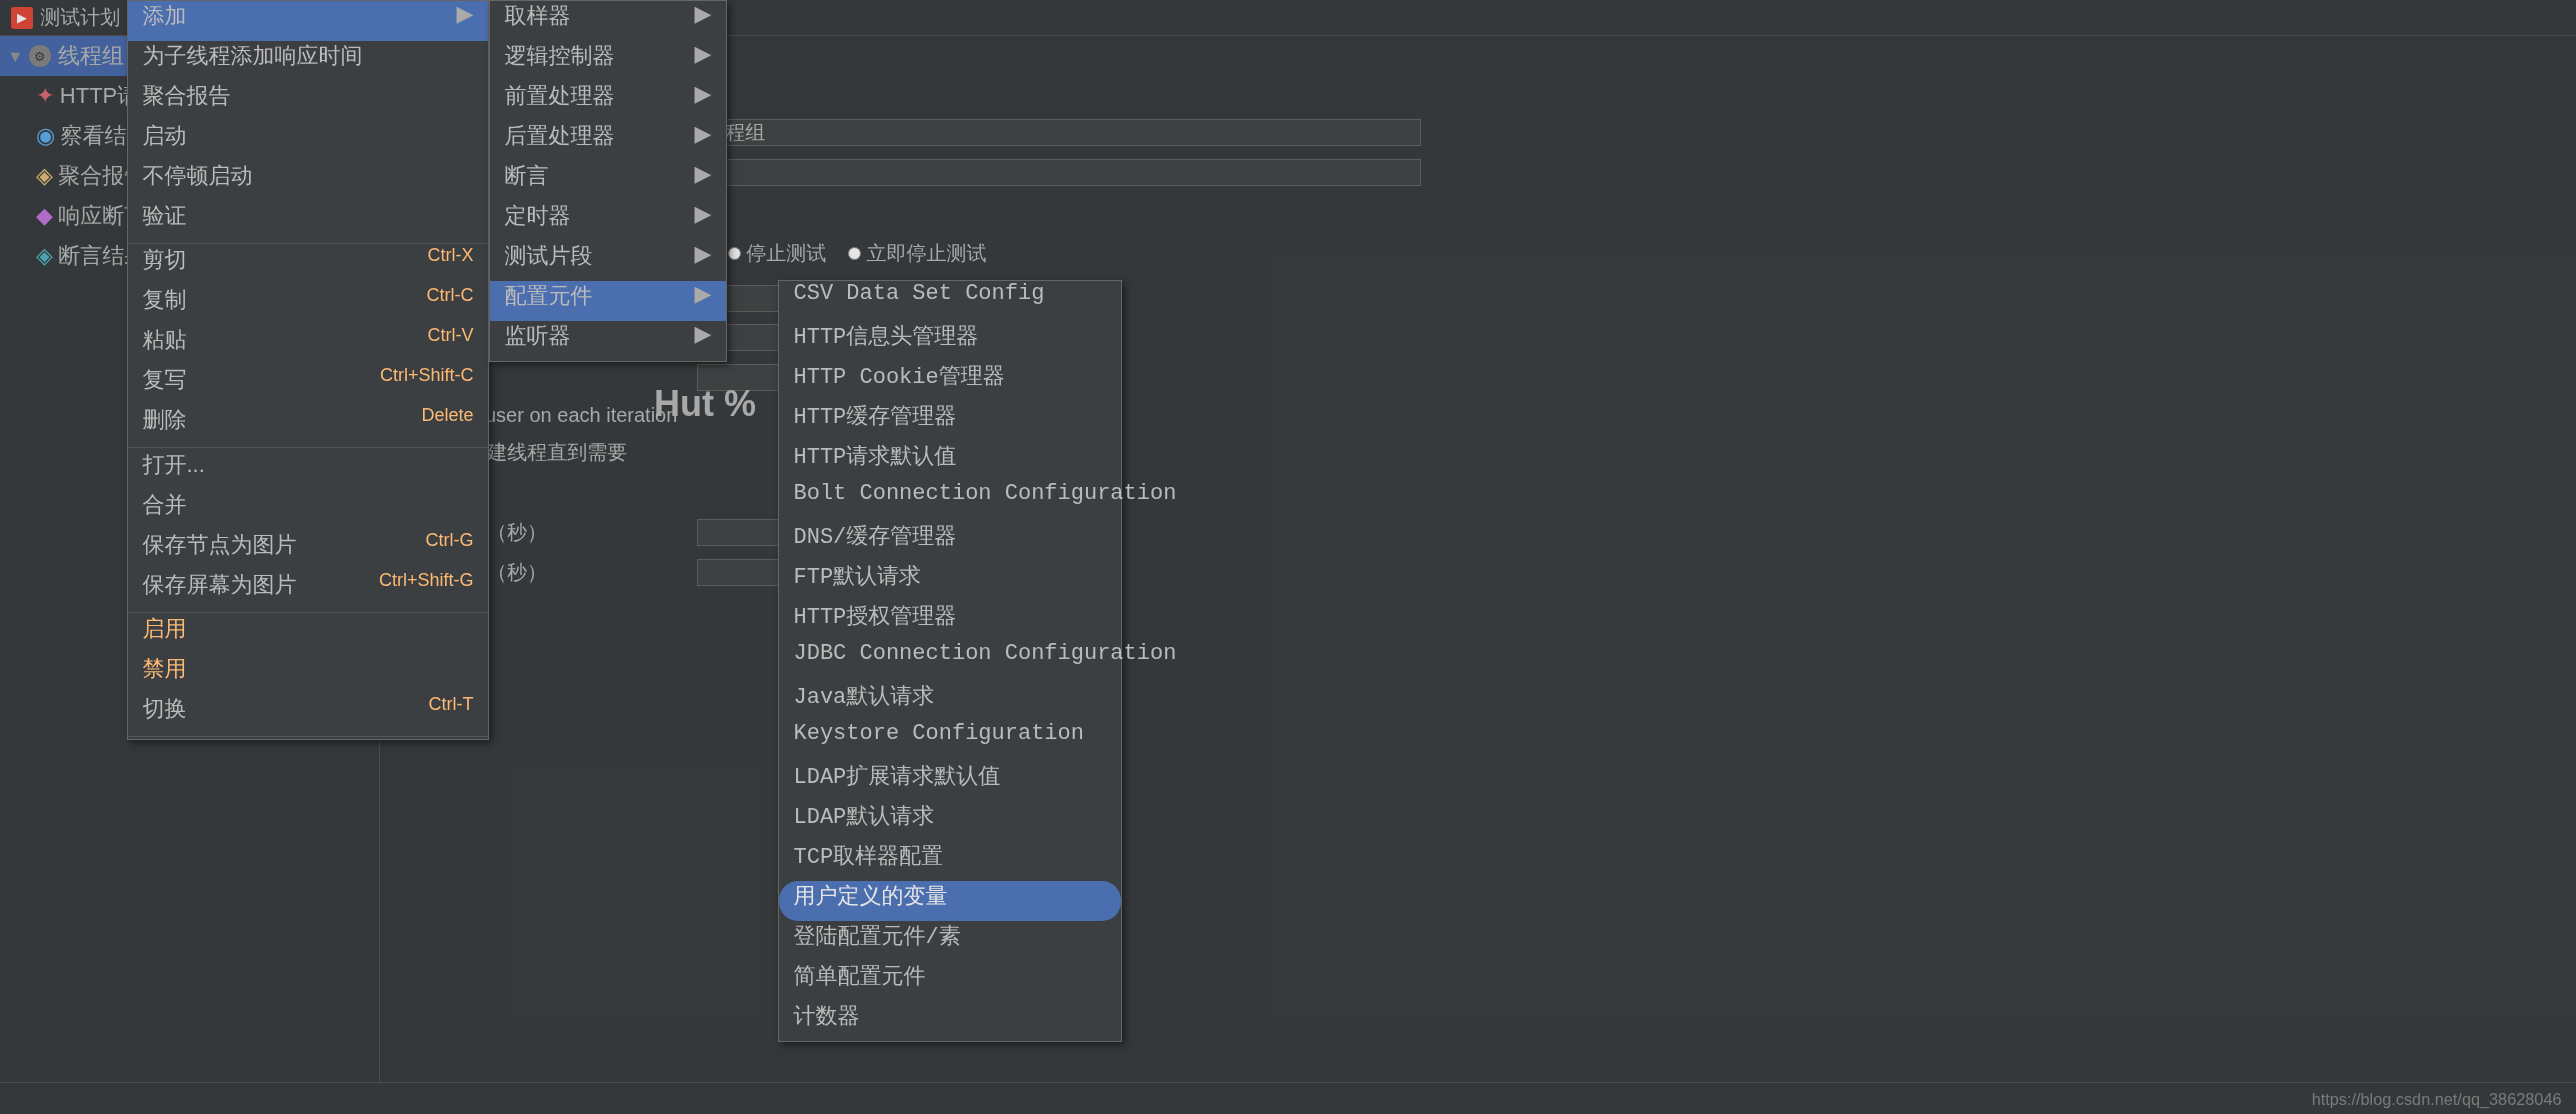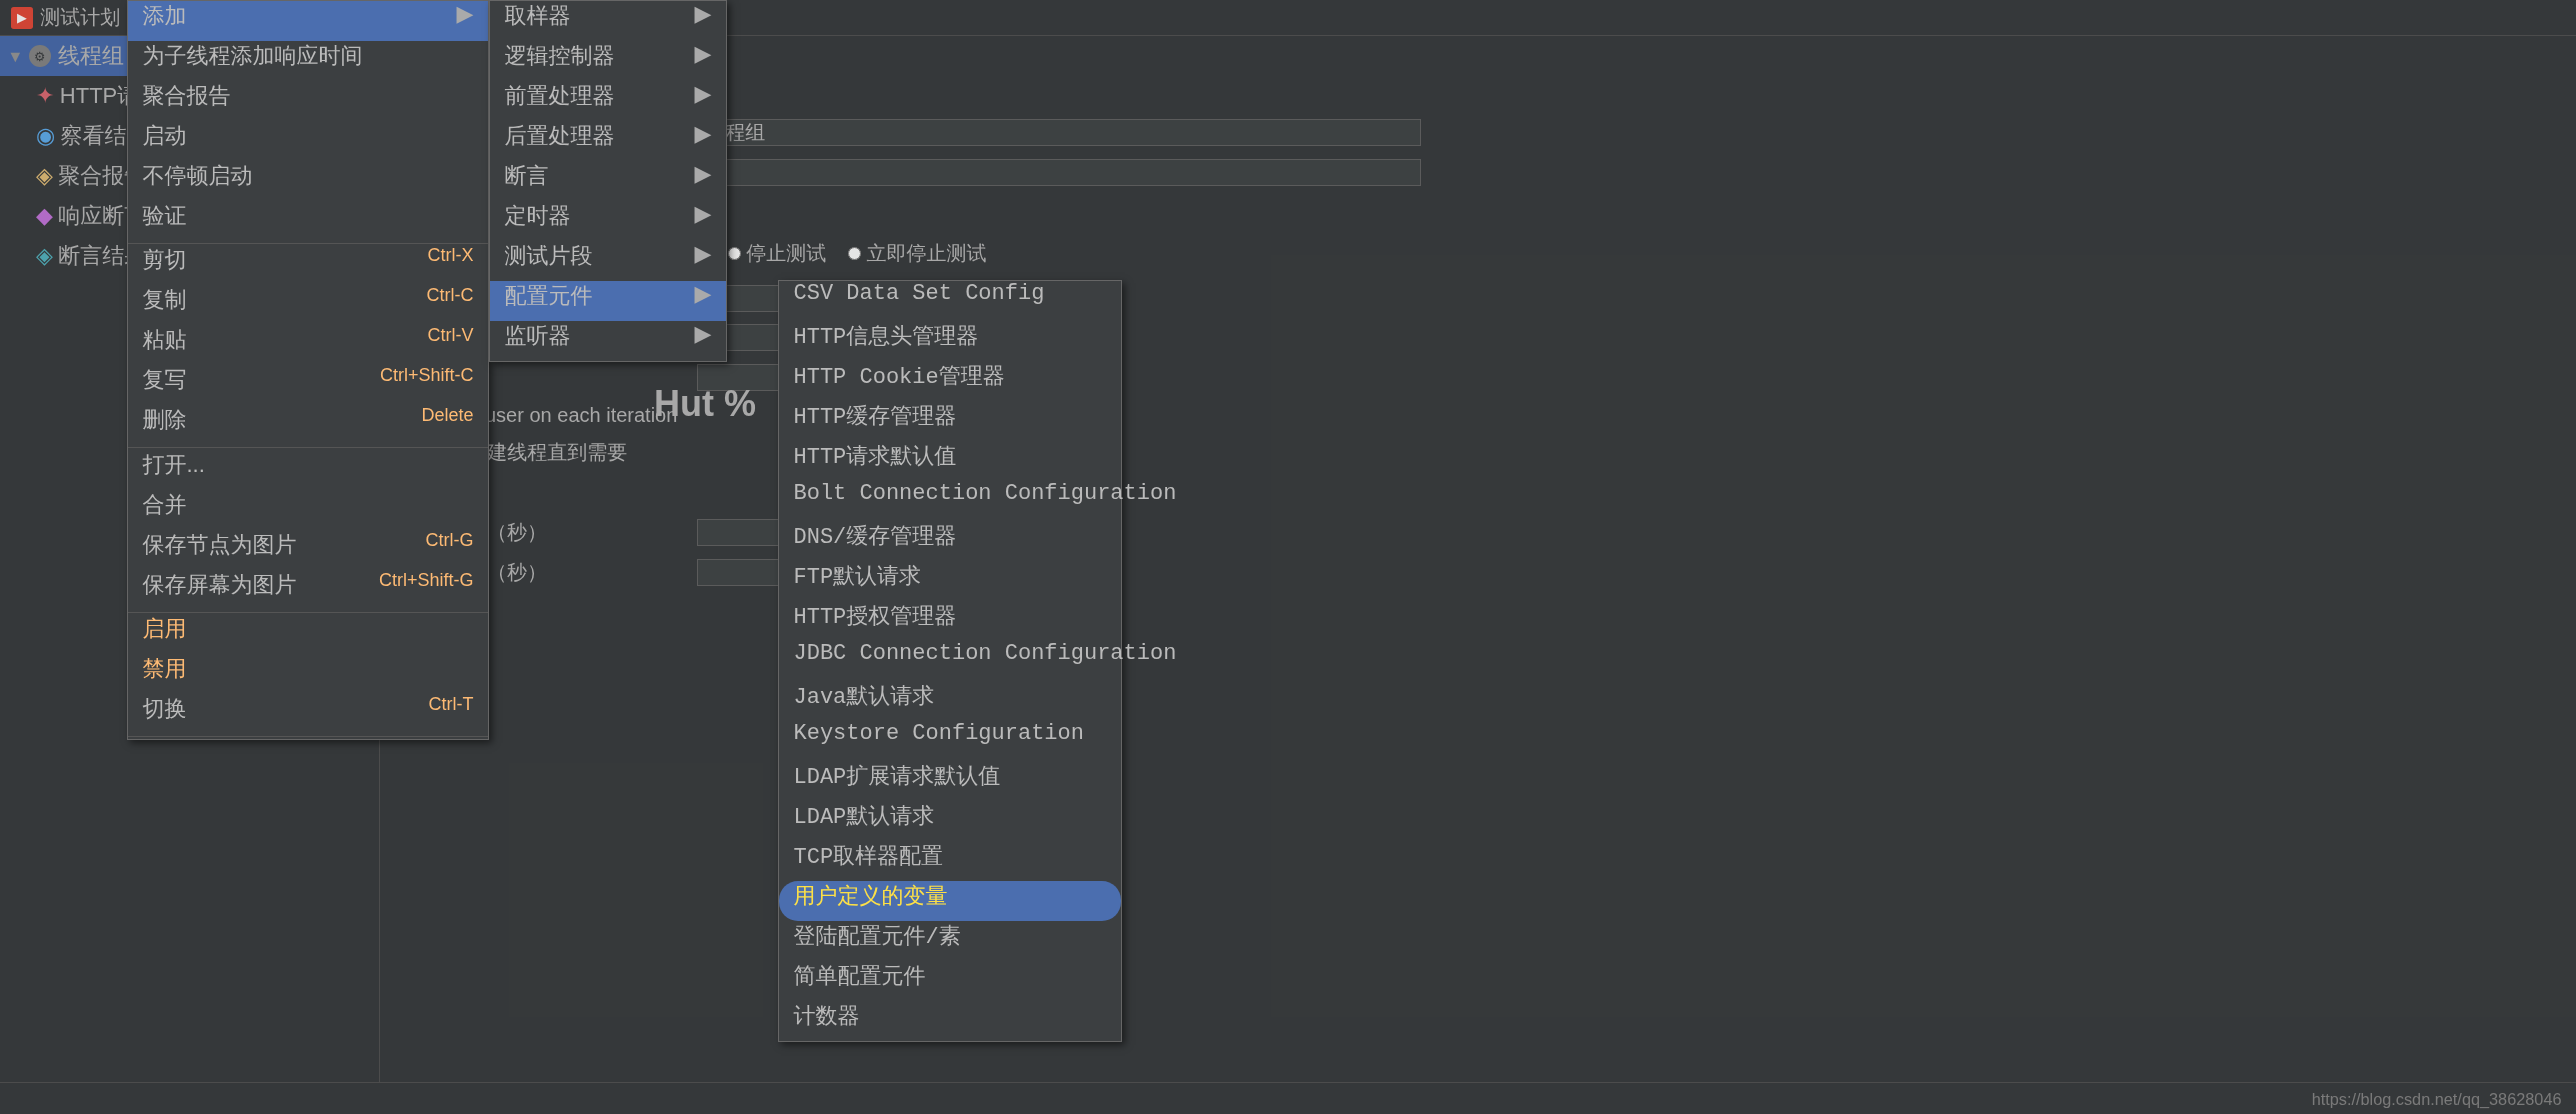--- a/index.html
+++ b/index.html
@@ -127,21 +127,21 @@
       top: 280px; left: 778px;
       width: 344px;
       background: #3c3f41;
       border: 0.9px solid #666;
       box-shadow: 2.7px 2.7px 7.2px rgba(0,0,0,0.5);
       z-index: 102;
       font-family: Liberation Mono, monospace;
     }
     .ctx-menu-3 .ctx-item.active {
       background: #4b6eaf;
-      color: #fde047;
+      color: #e5e5e5;
       border-radius: 19px;
     }
 
     
     .status-bar {
       position: absolute;
       bottom: 0; left: 0; right: 0;
       height: 33px;
       background: #3c3f41;
       border-top: 0.9px solid #555;

